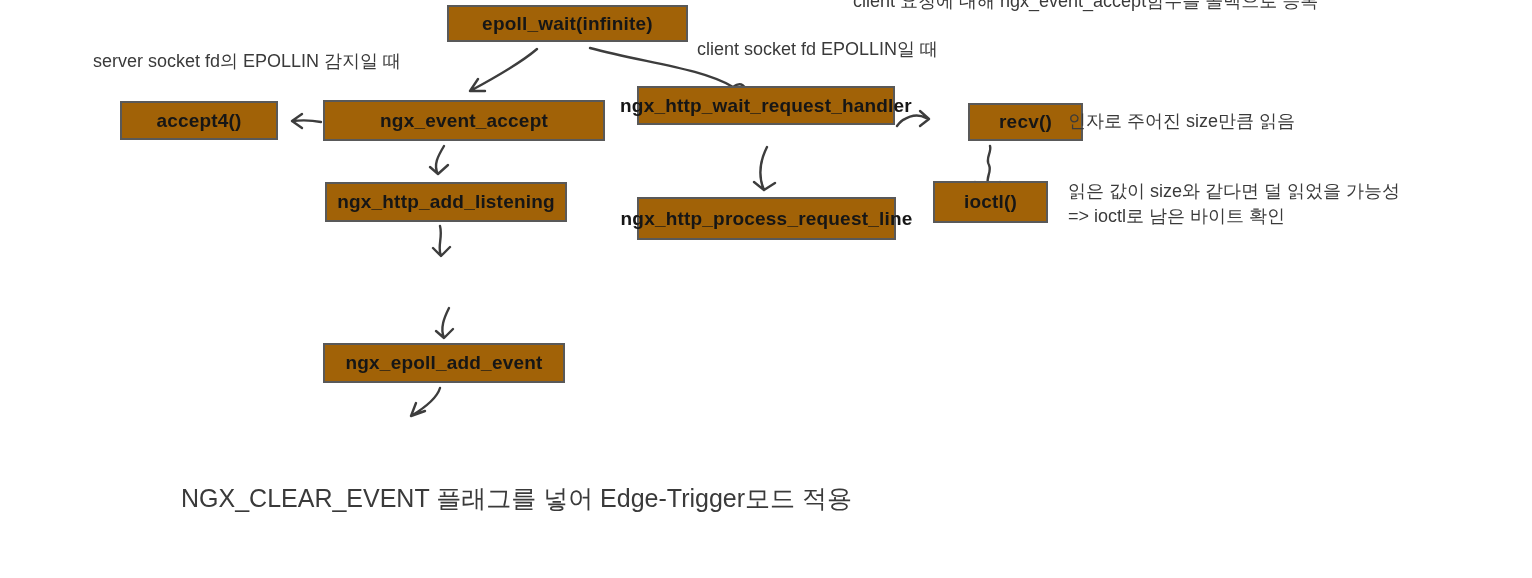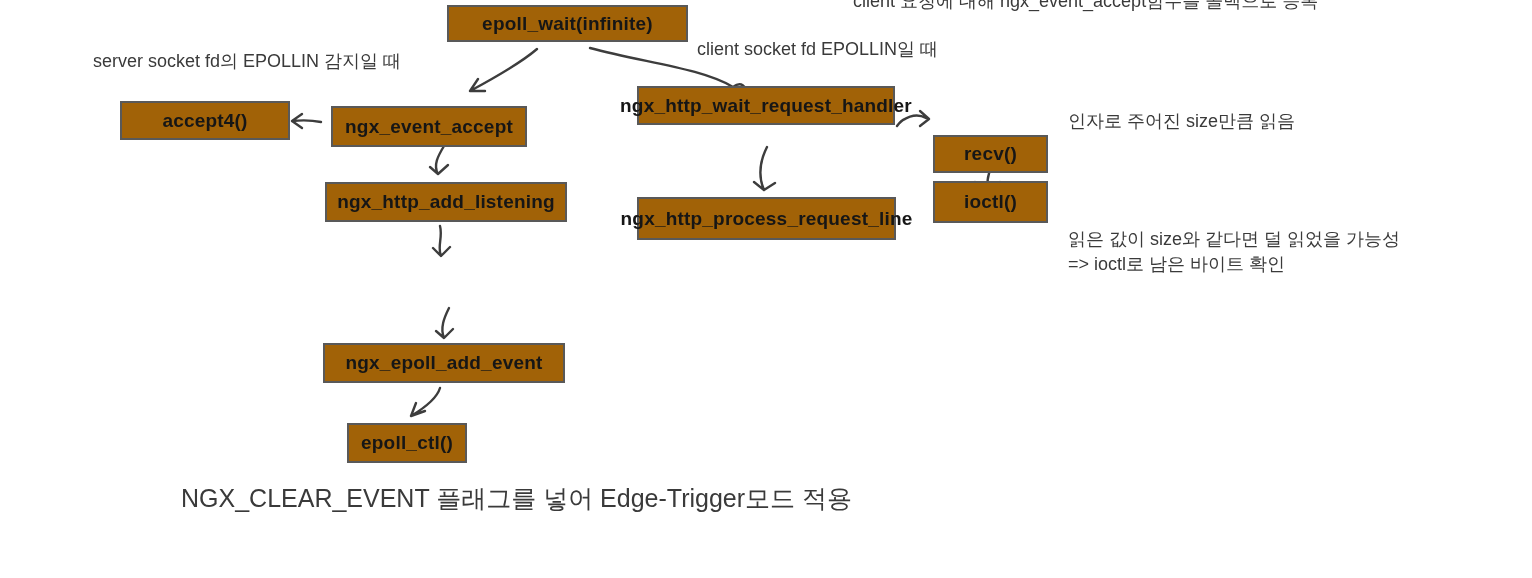--- a/index.html
+++ b/index.html
@@ -43,37 +43,36 @@
     <path d="M449 308 C444 318 440 328 444 338 M444 338 L436 331 M444 338 L453 329"></path>
     <path d="M440 388 C437 398 426 407 411 416 M411 416 L416 403 M411 416 L425 411"></path>
     <path d="M897 126 C900 122 902 120 905 119 M903 120 C911 115 919 114 926 118 M929 119 L920 111 M929 119 L920 126"></path>
     <path d="M767 147 C760 161 758 176 764 190 M764 190 L754 182 M764 190 L775 183"></path>
     <path d="M990 146 C992 152 985 158 989 165 C992 172 986 176 988 184 M975 182 C979 187 983 190 987 190 C991 189 996 186 1000 182"></path>
   </svg>
 
   <div class="note" style="left:853px;top:-11px;">client 요청에 대해 ngx_event_accept함수를 콜백으로 등록</div>
 
   <div class="node" style="left:447px;top:5px;width:241px;height:37px;">epoll_wait(infinite)</div>
-  <div class="node" style="left:120px;top:101px;width:170px;height:39px;">accept4()</div>
-  <div class="node" style="left:323px;top:106px;width:196px;height:41px;margin-left:8px;">ngx_event_accept</div>
+  <div class="node" style="left:120px;top:101px;width:158px;height:39px;">accept4()</div>
+  <div class="node" style="left:323px;top:100px;width:282px;height:41px;">ngx_event_accept</div>
   <div class="node" style="left:325px;top:182px;width:242px;height:40px;">ngx_http_add_listening</div>
   <div class="node" style="left:323px;top:343px;width:242px;height:40px;">ngx_epoll_add_event</div>
-  <div class="node" style="left:347px;top:423px;width:120px;height:40px;">epoll_ctl()</div>
   <div class="node" style="left:637px;top:86px;width:258px;height:39px;">ngx_http_wait_request_handler</div>
-  <div class="node" style="left:933px;top:103px;width:115px;height:38px;margin-top:32px;">recv()</div>
+  <div class="node" style="left:968px;top:103px;width:115px;height:38px;">recv()</div>
   <div class="node" style="left:637px;top:197px;width:259px;height:43px;">ngx_http_process_request_line</div>
   <div class="node" style="left:933px;top:181px;width:115px;height:42px;">ioctl()</div>
 
   <div class="note" style="left:93px;top:49px;">server socket fd의 EPOLLIN 감지일 때</div>
 
   <div class="note" style="left:697px;top:37px;">client socket fd EPOLLIN일 때</div>
 
   <div class="note" style="left:1068px;top:109px;">인자로 주어진 size만큼 읽음</div>
 
-  <div class="note" style="left:1068px;top:179px;line-height:25px;margin-top:48px;">
+  <div class="note" style="left:1068px;top:179px;line-height:25px;">
     <span class="ln">읽은 값이 size와 같다면 덜 읽었을 가능성</span>
     <span class="ln">=&gt; ioctl로 남은 바이트 확인</span>
   </div>
 
 
   <div class="note big" style="left:181px;top:482px;">NGX_CLEAR_EVENT 플래그를 넣어 Edge-Trigger모드 적용</div>
 
 </div>
 
 </body></html>

